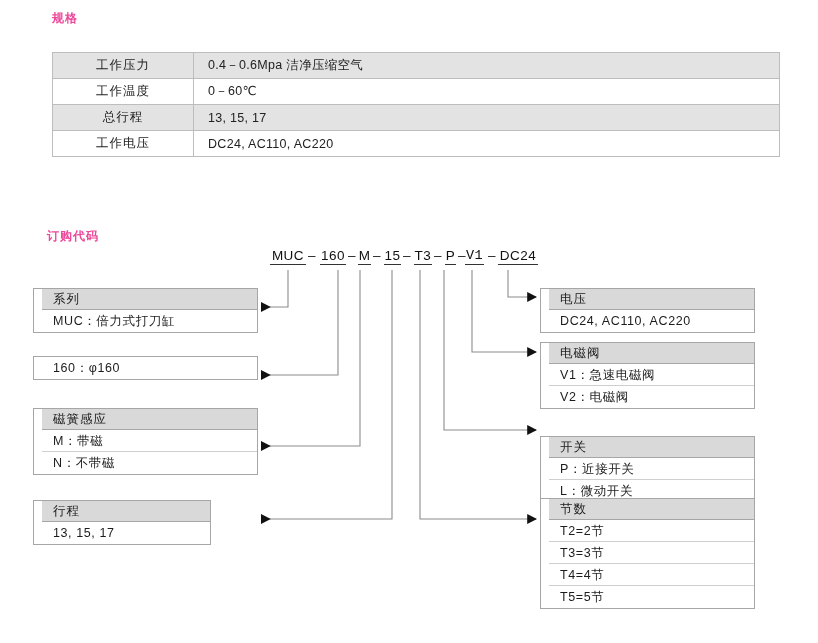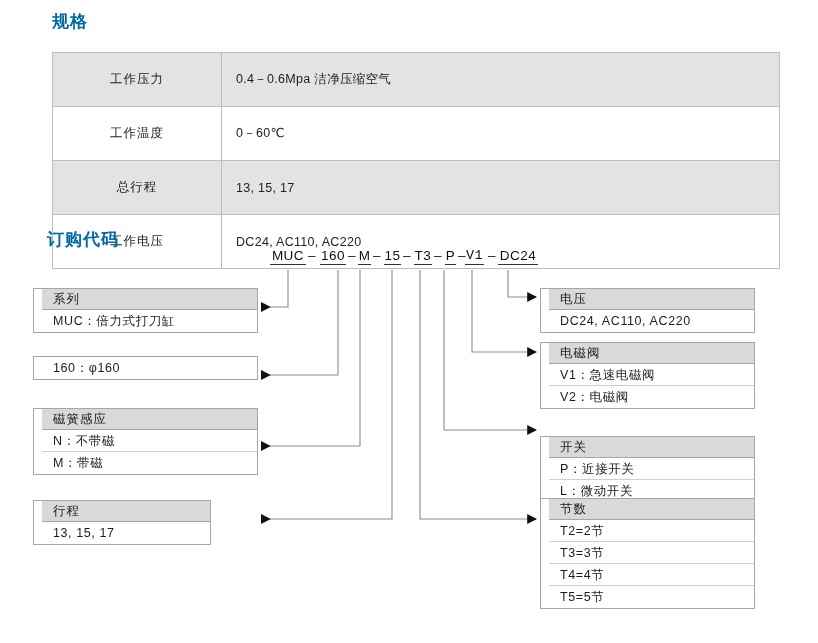--- a/index.html
+++ b/index.html
@@ -9,23 +9,23 @@
     font-family:"Liberation Sans","DejaVu Sans",sans-serif;
     color:#1a1a1a;
     position:relative;
     overflow:hidden;
     -webkit-font-smoothing:antialiased;
   }
   .abs{position:absolute;}
 
   
   .heading{
-    font-size:17px;
+    font-size:12px;
     font-weight:bold;
-    color:#0369a1;
+    color:#ec4899;
     letter-spacing:1px;
     white-space:nowrap;
   }
 
   
   .spec-table{
     position:absolute;
     left:52px;top:52px;
     width:728px;
     border:1px solid #9a9a9a;
@@ -39,21 +39,21 @@
     height:25px;
     padding:0 0 0 14px;
     vertical-align:middle;
     white-space:nowrap;
   }
   .spec-table tr.shaded td{background:#e3e3e3;}
   .spec-table tr.plain td{background:#ffffff;}
   .spec-table td.lbl{
     width:140px;
     text-align:center;
-    padding:14px;
+    padding:0;
     letter-spacing:1px;
   }
   .spec-table td.val{letter-spacing:0.3px;}
 
   
   .code-row{
     position:absolute;
     top:248px;left:270px;
     height:20px;
     white-space:nowrap;
@@ -192,22 +192,22 @@
   <div class="bhead">系列</div>
   <div class="brow">MUC：倍力式打刀缸</div>
 </div>
 
 <div class="obox" style="left:33px;top:356px;width:225px;">
   <div class="brow">160：φ160</div>
 </div>
 
 <div class="obox" style="left:33px;top:408px;width:225px;">
   <div class="bhead">磁簧感应</div>
+  <div class="brow">M：带磁</div>
   <div class="brow">N：不带磁</div>
-  <div class="brow">M：带磁</div>
 </div>
 
 <div class="obox" style="left:33px;top:500px;width:178px;">
   <div class="bhead">行程</div>
   <div class="brow">13, 15,  17</div>
 </div>
 
 <div class="obox" style="left:540px;top:288px;width:215px;">
   <div class="bhead">电压</div>
   <div class="brow">DC24, AC110, AC220</div>

